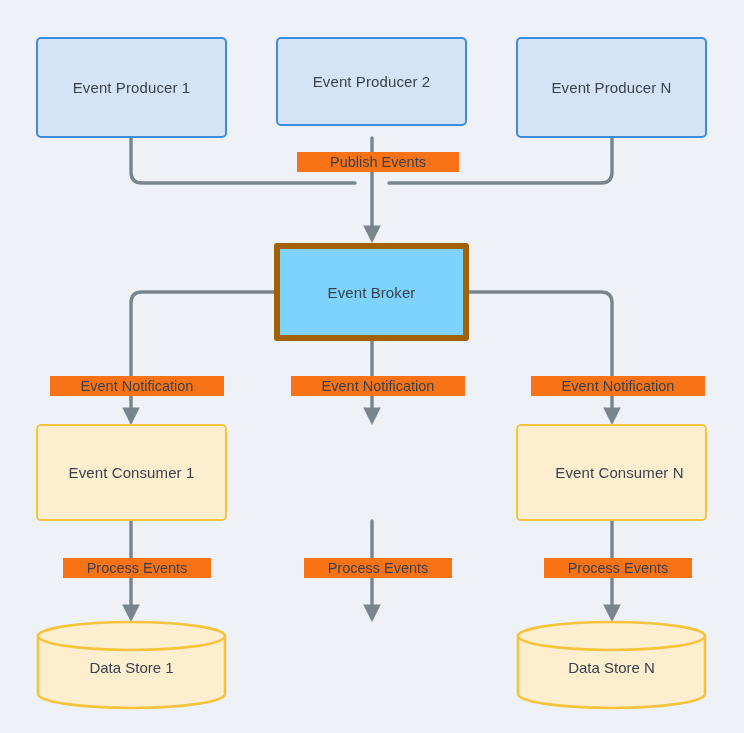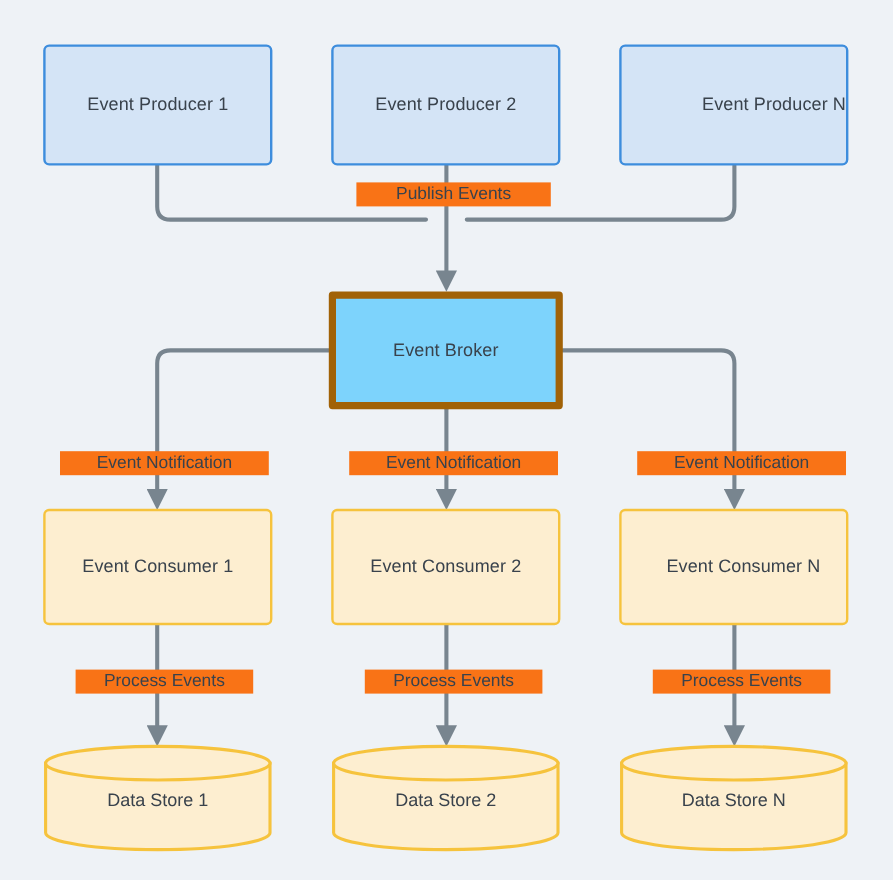--- a/index.html
+++ b/index.html
@@ -111,66 +111,56 @@
     <g fill="none" stroke="#78858f" stroke-width="3.4" stroke-linecap="round" stroke-linejoin="round">
       <path d="M 131 521 L 131 615" marker-end="url(#arrow)"></path>
       <path d="M 372 521 L 372 615" marker-end="url(#arrow)"></path>
       <path d="M 612 521 L 612 615" marker-end="url(#arrow)"></path>
     </g>
   </svg>
 
   <div class="node node-producer" style="left:36px;  top:37px; width:191px; height:101px;">
     <span>Event Producer 1</span>
   </div>
-  <div class="node node-producer" style="left:276px; top:37px; width:191px; height:101px;">
+  <div class="node node-producer" style="left:276px; top:37px; width:191px; height:89px;">
     <span>Event Producer 2</span>
   </div>
-  <div class="node node-producer" style="left:516px; top:37px; width:191px; height:101px;justify-content:flex-end;">
+  <div class="node node-producer" style="left:516px; top:37px; width:191px; height:101px;">
     <span>Event Producer N</span>
   </div>
 
   <div class="edge-label" style="left:297px; top:152px; width:150px;">Publish Events</div>
 
   <div class="node node-broker" style="left:274px; top:243px; width:195px; height:98px;">
     <span>Event Broker</span>
   </div>
 
   <div class="edge-label" style="left:50px;  top:376px; width:162px;">Event Notification</div>
   <div class="edge-label" style="left:291px; top:376px; width:162px;">Event Notification</div>
   <div class="edge-label" style="left:531px; top:376px; width:162px;">Event Notification</div>
 
   <div class="node node-consumer" style="left:36px;  top:424px; width:191px; height:97px;">
     <span>Event Consumer 1</span>
-  </div>
-  <div class="node node-consumer" style="left:276px; top:424px; width:191px; height:97px;">
-    <span>Event Consumer 2</span>
   </div>
   <div class="node node-consumer" style="left:516px; top:424px; width:191px; height:97px;padding-left:16px;">
     <span>Event Consumer N</span>
   </div>
 
   <div class="edge-label" style="left:63px;  top:558px; width:136px;">Process Events</div>
   <div class="edge-label" style="left:304px; top:558px; width:136px;">Process Events</div>
   <div class="edge-label" style="left:544px; top:558px; width:136px;">Process Events</div>
 
   <div class="node-store" style="left:36px; top:620px; width:191px; height:90px;">
     <svg class="store-svg" width="191" height="90" viewBox="0 0 191 90" xmlns="http://www.w3.org/2000/svg">
       <path d="M 2 16 L 2 74 A 93.5 14 0 0 0 189 74 L 189 16 Z" fill="#fdeed0" stroke="#f6c33d" stroke-width="2.6"></path>
       <ellipse cx="95.5" cy="16" rx="93.5" ry="14" fill="#fdeed0" stroke="#f6c33d" stroke-width="2.6"></ellipse>
     </svg>
     <span class="store-label" style="top:39px;">Data Store 1</span>
   </div>
 
-  <div class="node-store" style="left:276px; top:620px; width:191px; height:90px;">
-    <svg class="store-svg" width="191" height="90" viewBox="0 0 191 90" xmlns="http://www.w3.org/2000/svg">
-      <path d="M 2 16 L 2 74 A 93.5 14 0 0 0 189 74 L 189 16 Z" fill="#fdeed0" stroke="#f6c33d" stroke-width="2.6"></path>
-      <ellipse cx="95.5" cy="16" rx="93.5" ry="14" fill="#fdeed0" stroke="#f6c33d" stroke-width="2.6"></ellipse>
-    </svg>
-    <span class="store-label" style="top:39px;">Data Store 2</span>
-  </div>
 
   <div class="node-store" style="left:516px; top:620px; width:191px; height:90px;">
     <svg class="store-svg" width="191" height="90" viewBox="0 0 191 90" xmlns="http://www.w3.org/2000/svg">
       <path d="M 2 16 L 2 74 A 93.5 14 0 0 0 189 74 L 189 16 Z" fill="#fdeed0" stroke="#f6c33d" stroke-width="2.6"></path>
       <ellipse cx="95.5" cy="16" rx="93.5" ry="14" fill="#fdeed0" stroke="#f6c33d" stroke-width="2.6"></ellipse>
     </svg>
     <span class="store-label" style="top:39px;">Data Store N</span>
   </div>
 
 </div>

